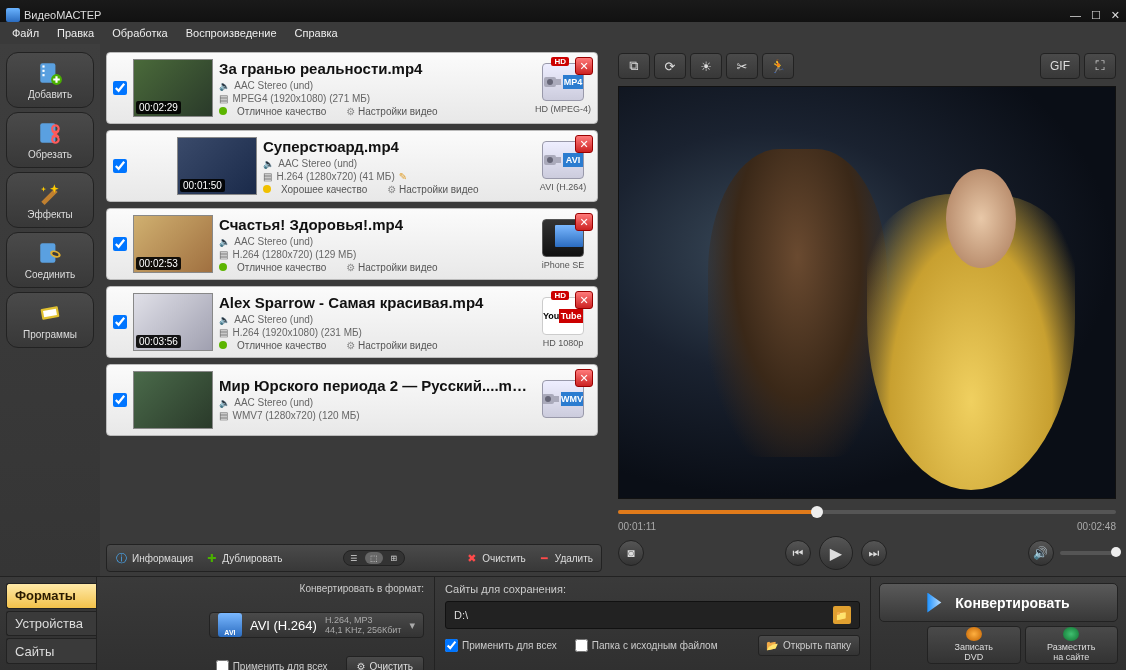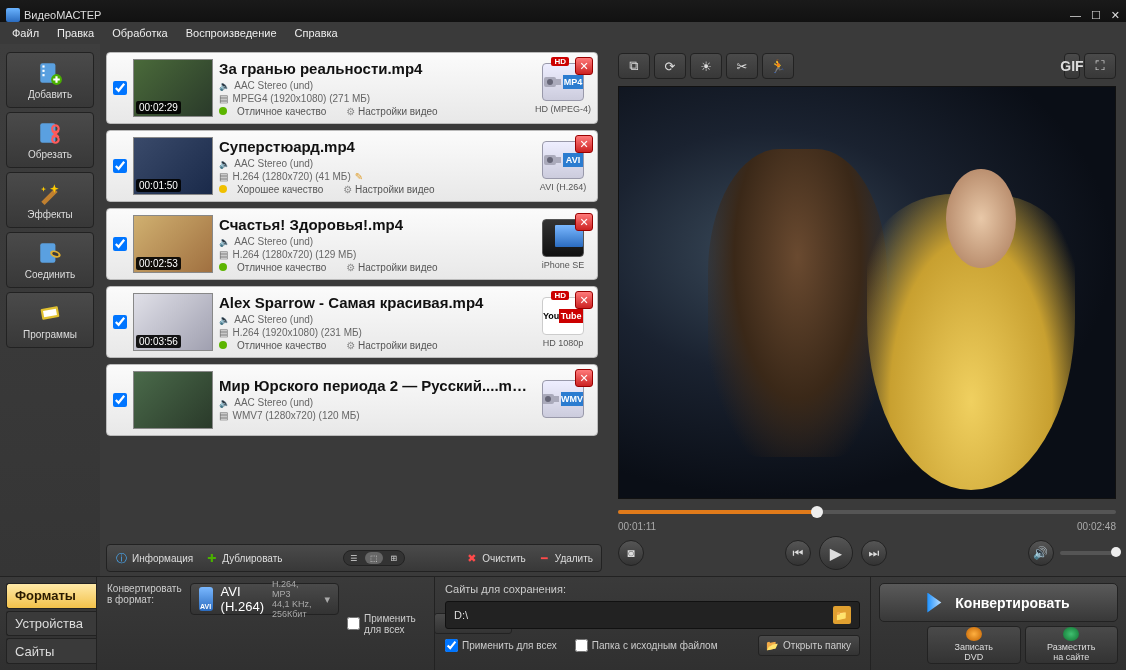--- a/index.html
+++ b/index.html
@@ -13,21 +13,21 @@
 .winbtns span { cursor:pointer; }
 
 
 .menubar { height:22px; background:#3a3a3a; display:flex; align-items:center; gap:2px; padding:0 4px; color:#eee; }
 .menubar span { padding:2px 8px; cursor:pointer; }
 
 .main { display:flex; height:532px; }
 
 
 .sidebar { width:100px; background:linear-gradient(#3e3e3e,#353535); padding:8px 6px; display:flex; flex-direction:column; gap:4px; }
-.sidebar .tool { height:56px; background:linear-gradient(#4a4a4a,#383838); border:1px solid #222; border-radius:4px; display:flex; flex-direction:column; align-items:center; justify-content:center; cursor:pointer; gap:3px; }
+.sidebar .tool { height:56px; background:linear-gradient(#4a4a4a,#383838); border:1px solid #222; border-radius:12px; display:flex; flex-direction:column; align-items:center; justify-content:center; cursor:pointer; gap:3px; }
 .sidebar .tool .tico { width:26px; height:26px; }
 .sidebar .tool .tlabel { font-size:10px; color:#ddd; }
 
 
 .filecol { width:508px; background:#3a3a3a; display:flex; flex-direction:column; padding:8px 6px 4px 6px; }
 .filelist { flex:1; overflow-y:auto; display:flex; flex-direction:column; gap:6px; padding-right:4px; }
 .filelist::-webkit-scrollbar { width:14px; }
 .filelist::-webkit-scrollbar-track { background:#444; }
 .filelist::-webkit-scrollbar-thumb { background:#777; border:2px solid #444; border-radius:6px; }
 
@@ -78,21 +78,21 @@
 .volwrap { display:flex; align-items:center; gap:6px; }
 .voltrack { width:56px; height:4px; background:#555; border-radius:2px; position:relative; }
 .voltrack .vknob { position:absolute; right:-5px; top:-4px; width:10px; height:10px; background:#eee; border-radius:50%; }
 
 
 .bottom-panel { height:94px; background:linear-gradient(#3a3a3a,#303030); border-top:1px solid #222; display:flex; }
 .btabs { width:96px; display:flex; flex-direction:column; padding:6px 0 6px 6px; gap:2px; }
 .btabs .btab { height:26px; display:flex; align-items:center; padding:0 8px; background:#3a3a3a; border:1px solid #222; border-right:none; cursor:pointer; color:#ddd; font-size:13px; border-radius:3px 0 0 3px; }
 .btabs .btab.active { background:linear-gradient(#ffe9a8,#f3c24a); color:#2a1a00; font-weight:bold; }
 
-.formatbox { width:338px; border-left:1px solid #222; padding:6px 10px; display:flex; flex-direction:row; gap:8px; }
+.formatbox { width:338px; border-left:1px solid #222; padding:6px 10px; display:flex; flex-direction:column; gap:18px;align-items:flex-end; }
 .formatbox .lbl { font-size:10px; color:#ccc; }
 .fsel { height:32px; background:linear-gradient(#4a4a4a,#333); border:1px solid #222; border-radius:4px; display:flex; align-items:center; padding:0 8px; gap:8px; cursor:pointer; }
 .fsel .fico { width:24px; height:24px; background:linear-gradient(#7ab8ff,#2b6cc0); border-radius:3px; display:flex; align-items:flex-end; justify-content:center; font-size:7px; color:#fff; font-weight:bold; padding-bottom:1px; }
 .fsel .fname2 { font-size:13px; color:#fff; flex:1; }
 .fsel .fdet { font-size:9px; color:#aaa; text-align:left; }
 .fchecks { display:flex; gap:18px; align-items:center; font-size:10px; }
 .fchecks label { display:flex; align-items:center; gap:4px; cursor:pointer; }
 .fchecks .parambtn { margin-left:auto; padding:4px 10px; background:linear-gradient(#4a4a4a,#333); border:1px solid #222; border-radius:3px; cursor:pointer; color:#ddd; display:flex; gap:4px; align-items:center; }
 
 .folderbox { flex:1; border-left:1px solid #222; padding:6px 10px; display:flex; flex-direction:column; gap:6px; }
@@ -104,21 +104,21 @@
 
 .actions { width:256px; border-left:1px solid #222; padding:6px 8px; display:flex; flex-direction:column; gap:4px; }
 .convertbtn { height:40px; background:linear-gradient(#5a5a5a,#383838); border:1px solid #222; border-radius:5px; display:flex; align-items:center; justify-content:center; gap:8px; color:#fff; font-size:14px; font-weight:bold; cursor:pointer; }
 .convertbtn .cico { width:20px; height:20px; background:linear-gradient(90deg,#1a90ff,#fff); clip-path:polygon(0 0,70% 50%,0 100%); }
 .smallacts { display:flex; gap:4px;margin-left:48px; }
 .smallacts .sa { flex:1; height:38px; background:linear-gradient(#4a4a4a,#333); border:1px solid #222; border-radius:4px; display:flex; flex-direction:column; align-items:center; justify-content:center; font-size:9px; color:#ddd; cursor:pointer; gap:2px; text-align:center; line-height:1.1; }
 .smallacts .sa .sico { width:16px; height:16px; border-radius:50%; }
 
 
 .th0{background:linear-gradient(135deg,#4a6a3a,#2a3a2a)!important;}
-.th1{background:linear-gradient(135deg,#3a4a6a,#1a2a4a)!important;}
+.th1{background:linear-gradient(135deg,#3a4a6a,#1a2a4a)!important;margin-left:44px;}
 .th2{background:linear-gradient(135deg,#d0b070,#a07040)!important;}
 .th3{background:linear-gradient(135deg,#e0e0e8,#a0a0b0)!important;}
 .th4{background:linear-gradient(135deg,#4a6a4a,#2a3a2a)!important;}
 
 .viewtoggle { display:flex; align-items:center; gap:2px; background:#333; border:1px solid #222; border-radius:10px; padding:1px; height:16px; }
 .viewtoggle span { width:18px; height:12px; display:flex; align-items:center; justify-content:center; font-size:8px; }
 .viewtoggle .on { background:#666; border-radius:8px; }
 </style>
 </head>
 <body>
@@ -389,21 +389,21 @@
   </div>
 
   <div class="previewcol">
     <div class="prevtools">
       <div class="pt">⧉</div>
       <div class="pt">⟳</div>
       <div class="pt">☀</div>
       <div class="pt">✂</div>
       <div class="pt">🏃</div>
       <div class="gap"></div>
-      <div class="pt" style="width:16px;font-size:14px;font-weight:bold">GIF</div>
+      <div class="pt" style="width:40px;font-size:12px;font-weight:normal">GIF</div>
       <div class="pt">⛶</div>
     </div>
     <div class="preview">
       <div class="scene">
         <div class="fig1"></div>
         <div class="fig2"></div>
         <div class="fig2b"></div>
       </div>
     </div>
     <div class="slider">

